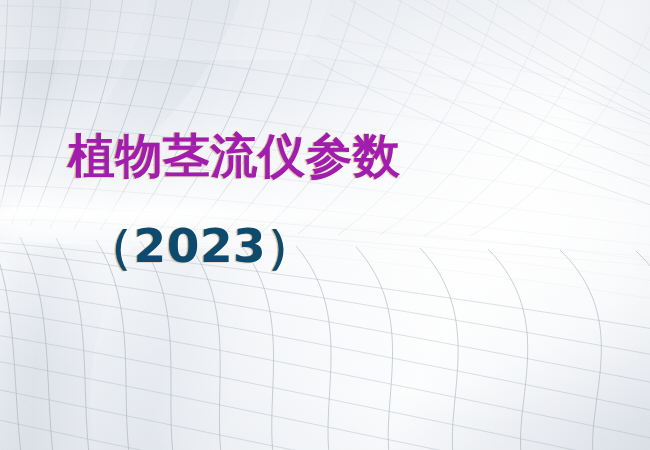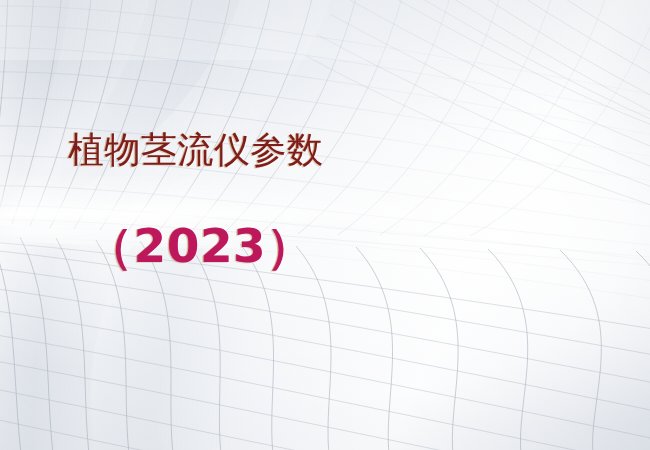--- a/index.html
+++ b/index.html
@@ -64,41 +64,41 @@
     left: 0;
     top: 0;
     width: 650px;
     height: 450px;
   }
 
   .title-line {
     position: absolute;
     left: 68px;
     top: 132px;
-    font-size: 36px;
+    font-size: 47px;
     line-height: 1;
-    font-weight: 400;
+    font-weight: 700;
     letter-spacing: 0.5px;
-    color: #7f1d1d;
+    color: #a21caf;
     white-space: nowrap;
     text-shadow:
       -1px 0 0 rgba(188,122,38,0.38),
       -1.5px 0.5px 0 rgba(150,96,24,0.18),
       1px 1px 1px rgba(255,255,255,0.35);
   }
 
   .subtitle-line {
     position: absolute;
     left: 86px;
     top: 222px;
     font-size: 47px;
     line-height: 1;
     font-weight: 700;
     letter-spacing: 0.5px;
-    color: #be185d;
+    color: #0c4a6e;
     white-space: nowrap;
     text-shadow:
       -1px 0 0 rgba(188,122,38,0.38),
       -1.5px 0.5px 0 rgba(150,96,24,0.18),
       1px 1px 1px rgba(255,255,255,0.35);
   }
 </style>
 </head>
 <body>
 

